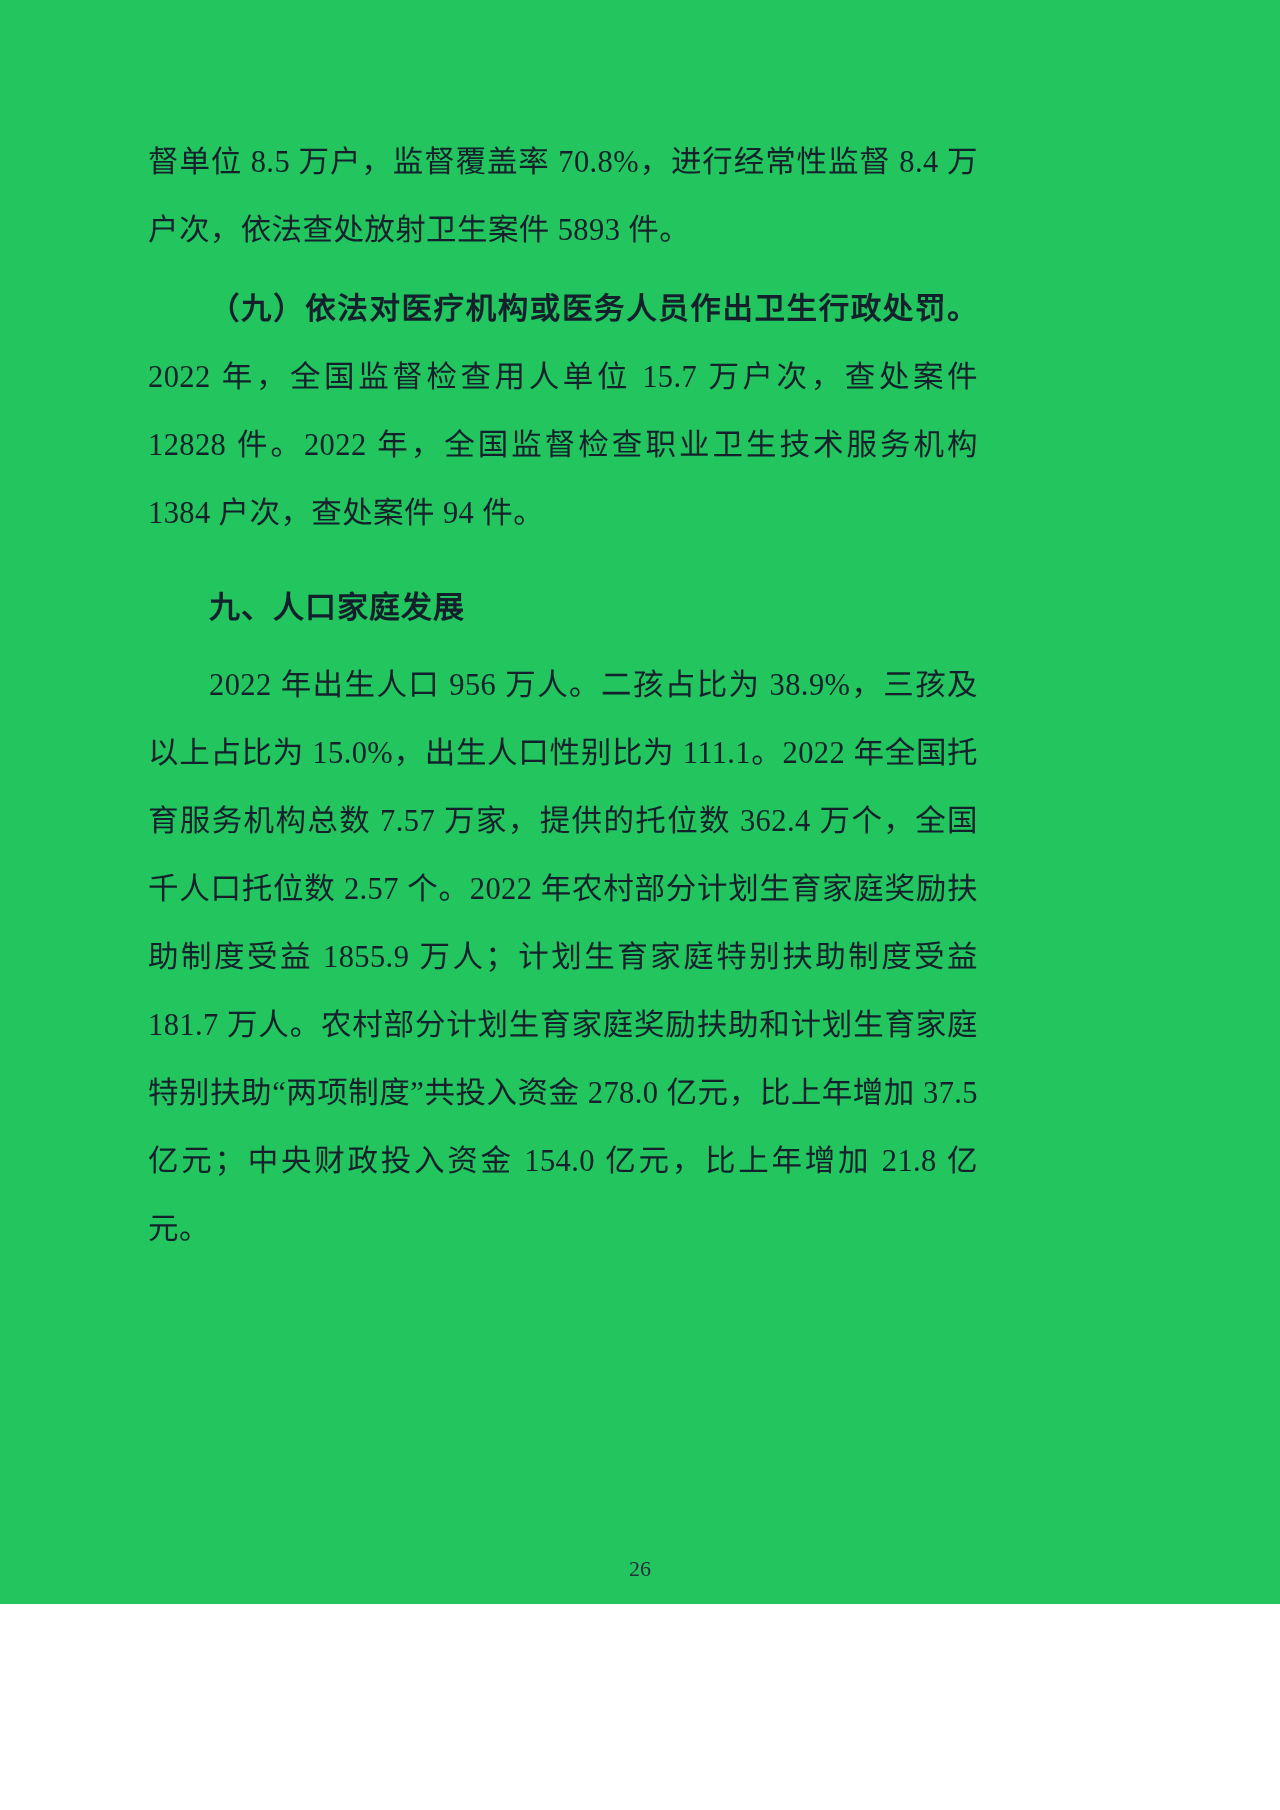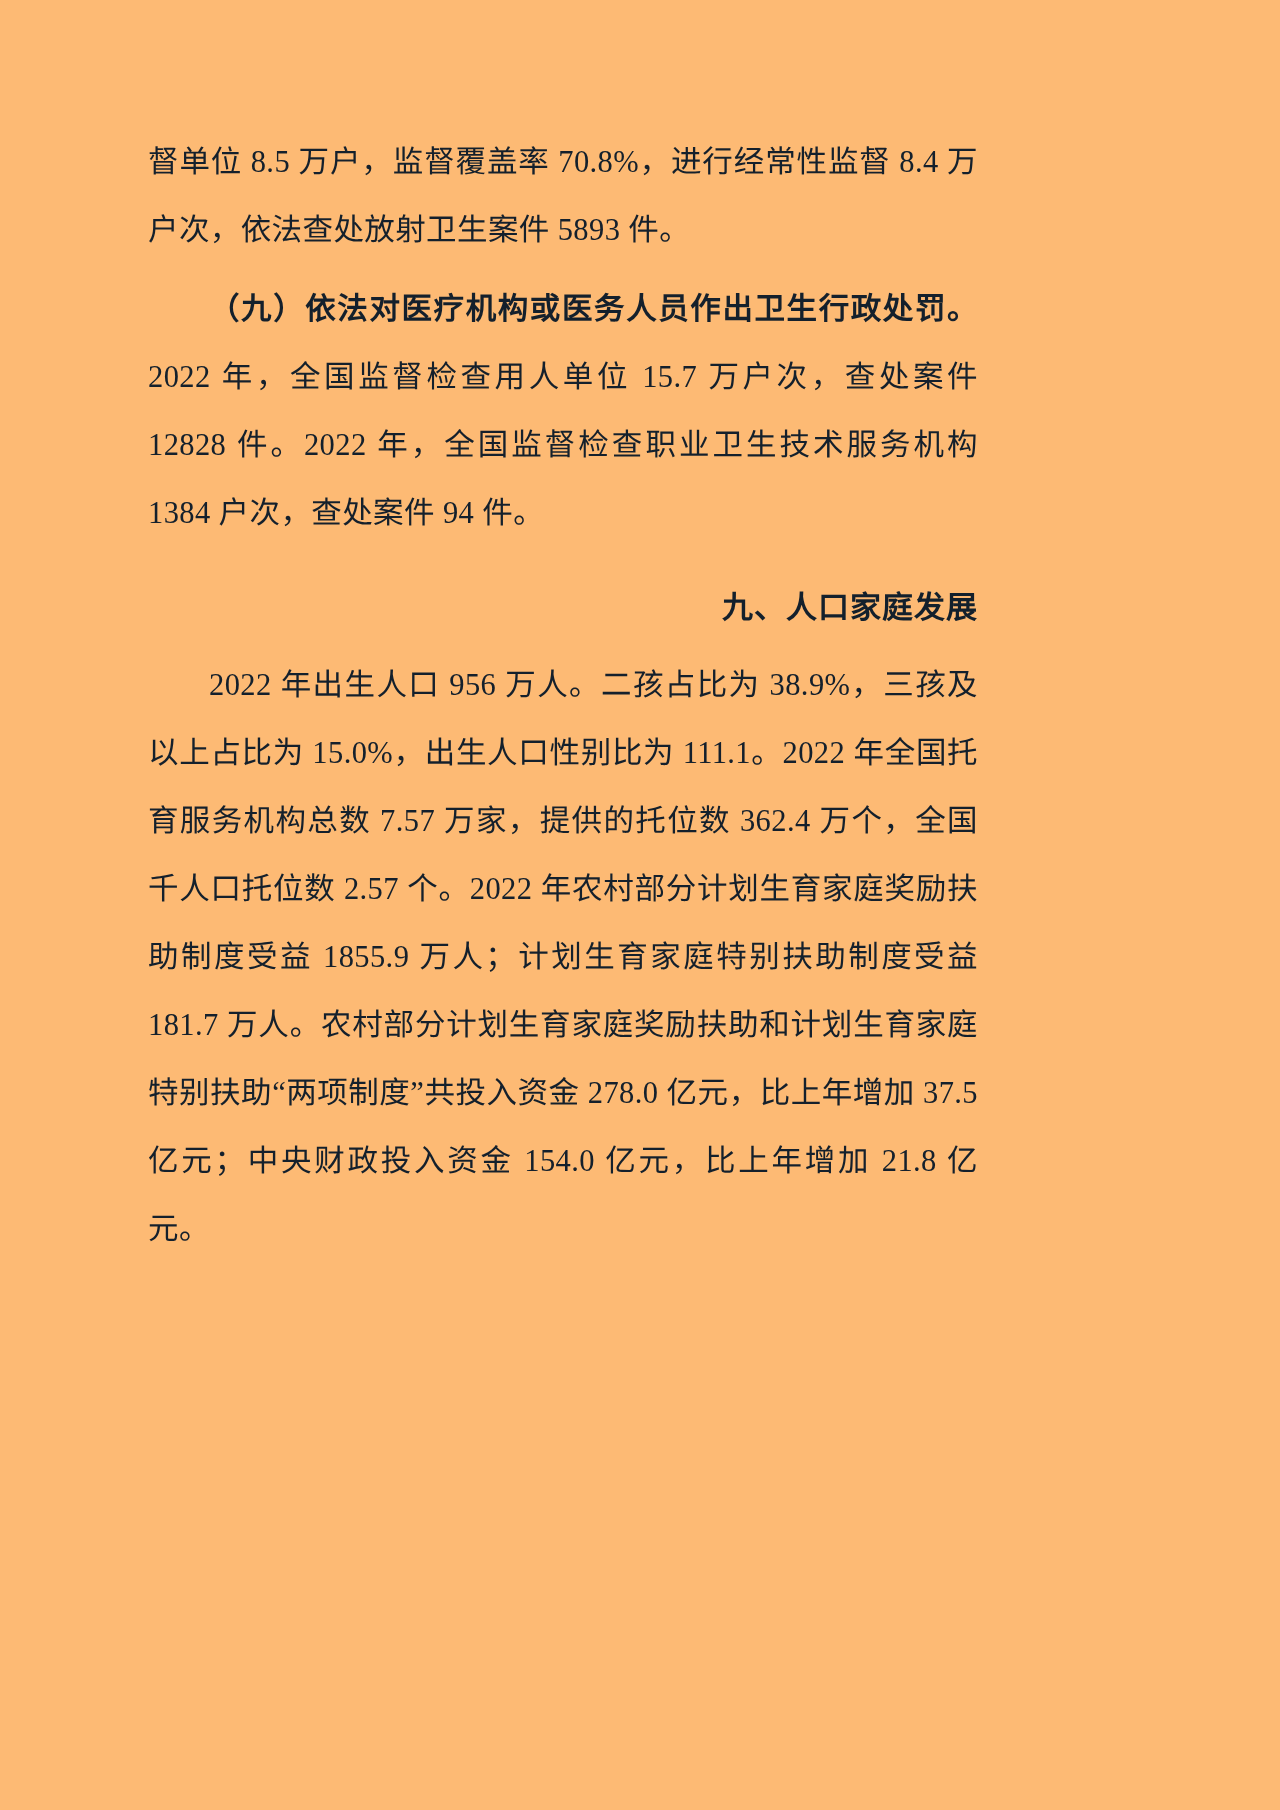--- a/index.html
+++ b/index.html
@@ -13,22 +13,22 @@
     height: 1810px;
     position: relative;
     font-family: "Liberation Serif", "DejaVu Serif", serif;
     color: #1a1a1a;
   }
   .page {
     position: absolute;
     top: 0;
     left: 0;
     width: 1280px;
-    height: 1810px;
-    background: #fdba74;
+    height: 1604px;
+    background: #22c55e;
     overflow: hidden;
   }
   .content {
     position: absolute;
     left: 148px;
     top: 128px;
     width: 830px;
   }
   p.para {
     margin: 0 0 0 0;
@@ -49,21 +49,20 @@
   }
   h2.section-title {
     margin: 0;
     font-size: 31px;
     line-height: 68px;
     font-weight: bold;
     text-indent: 61px;
     font-family: "DejaVu Serif", "Liberation Serif", serif;
     letter-spacing: 1px;
     color: #13202c;
-    text-align: right;
   }
   .gap-small { height: 10px; }
   .gap-section { height: 26px; }
   .page-number {
     position: absolute;
     left: 0;
     right: 0;
     top: 1556px;
     text-align: center;
     font-size: 22px;
@@ -95,14 +94,15 @@
     <h2 class="section-title">九、人口家庭发展</h2>
 
     <div class="gap-small"></div>
 
     <p class="para indent">
       <span>2022 年出生人口 956 万人。二孩占比为 38.9%，三孩及以上占比为 15.0%，出生人口性别比为 111.1。2022 年全国托育服务机构总数 7.57 万家，提供的托位数 362.4 万个，全国千人口托位数 2.57 个。2022 年农村部分计划生育家庭奖励扶助制度受益 1855.9 万人；计划生育家庭特别扶助制度受益 181.7 万人。农村部分计划生育家庭奖励扶助和计划生育家庭特别扶助“两项制度”共投入资金 278.0 亿元，比上年增加 37.5 亿元；中央财政投入资金 154.0 亿元，比上年增加 21.8 亿元。</span>
     </p>
 
   </div>
 
+  <div class="page-number">26</div>
 
 </div>
 
 </body></html>

